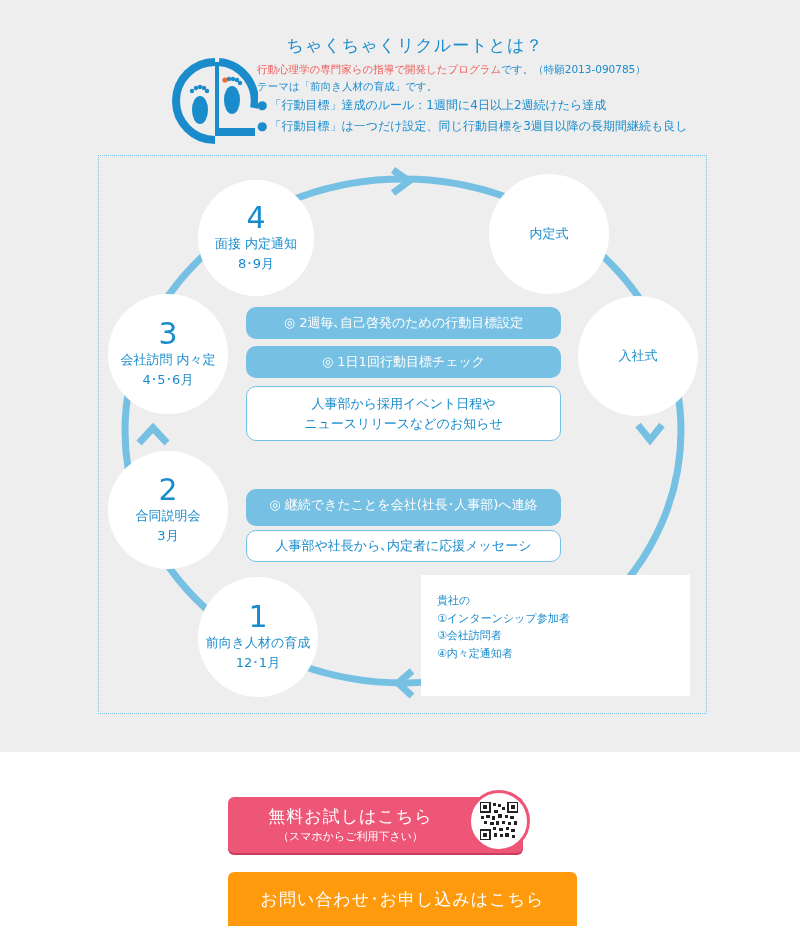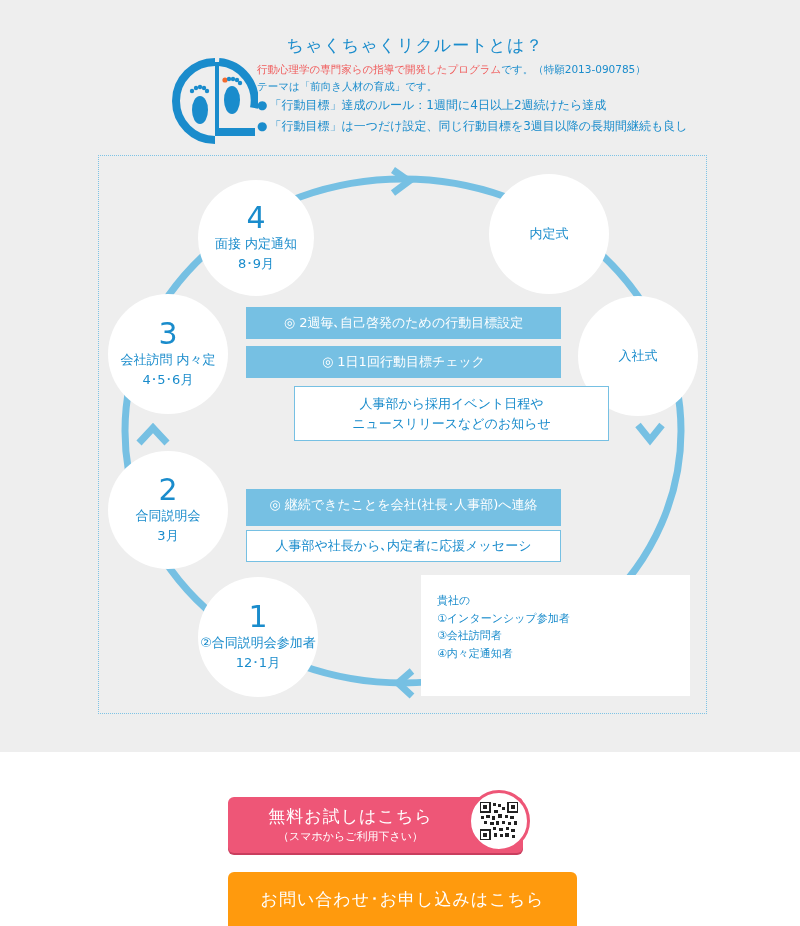--- a/index.html
+++ b/index.html
@@ -38,21 +38,21 @@
     display: flex; flex-direction: column; align-items: center; justify-content: center;
     color: #1a8ccc; text-align: center;
   }
   .circle .num { font-size: 30px; line-height: 32px; color: #1a8ccc; }
   .circle .lbl { font-size: 13px; line-height: 20px; white-space: nowrap; }
   .circle .mon { font-size: 13px; line-height: 20px; }
 
   .bar {
     position: absolute; left: 246px; width: 315px; height: 32px; box-sizing: border-box;
     display: flex; align-items: center; justify-content: center;
-    font-size: 13px; text-align: center; border-radius: 0;
+    font-size: 13px; text-align: center; border-radius: 10px;
   }
   .bar.blue { background: #76c0e3; color: #ffffff; }
   .bar.white { background: #ffffff; color: #1a8ccc; border: 1px solid #76c0e3; }
   .bar.tall { height: 55px; line-height: 20px; flex-direction: column; }
 
   .note {
     position: absolute; left: 421px; top: 575px; width: 269px; height: 121px;
     background: #ffffff; box-sizing: border-box; padding: 17px 0 0 16px;
     font-size: 11px; line-height: 17.5px; color: #1a8ccc;
   }
@@ -153,27 +153,27 @@
 </div>
 
 <div class="circle" style="left:108px; top:451px; width:120px; height:118px;">
   <div class="num">2</div>
   <div class="lbl">合同説明会</div>
   <div class="mon">3月</div>
 </div>
 
 <div class="circle" style="left:198px; top:577px; width:120px; height:120px;">
   <div class="num">1</div>
-  <div class="lbl">②合同説明会参加者</div>
+  <div class="lbl">前向き人材の育成</div>
   <div class="mon">12･1月</div>
 </div>
 
 <div class="bar blue" style="top:307px;">◎ 2週毎､自己啓発のための行動目標設定</div>
 <div class="bar blue" style="top:346px;">◎ 1日1回行動目標チェック</div>
-<div class="bar white tall" style="top:386px;margin-left:48px;">
+<div class="bar white tall" style="top:386px;">
   <div>人事部から採用イベント日程や</div>
   <div>ニュースリリースなどのお知らせ</div>
 </div>
 <div class="bar blue" style="top:450px;margin-top:44px;">◎ 2週間続けると達成メッセーシ</div>
 <div class="bar blue" style="top:489px;">◎ 継続できたことを会社(社長･人事部)へ連絡</div>
 <div class="bar white" style="top:530px;">人事部や社長から､内定者に応援メッセーシ</div>
 
 <div class="note">
   <div>貴社の</div>
   <div>①インターンシップ参加者</div>

